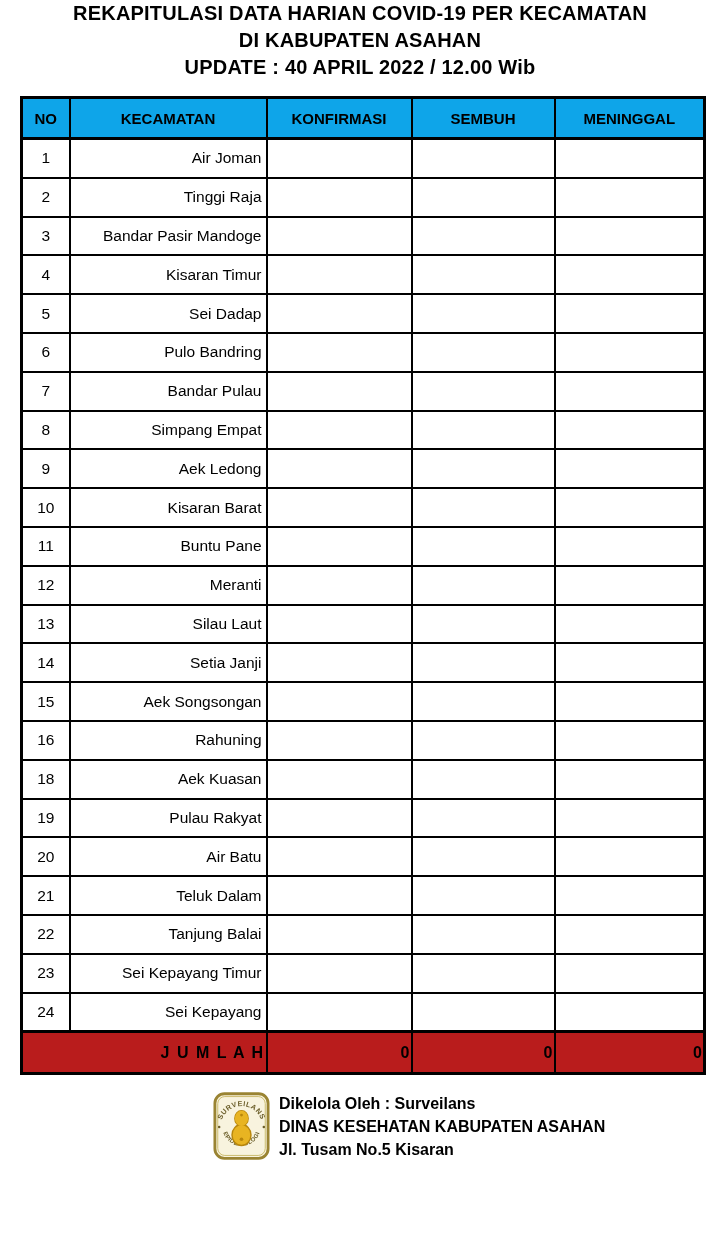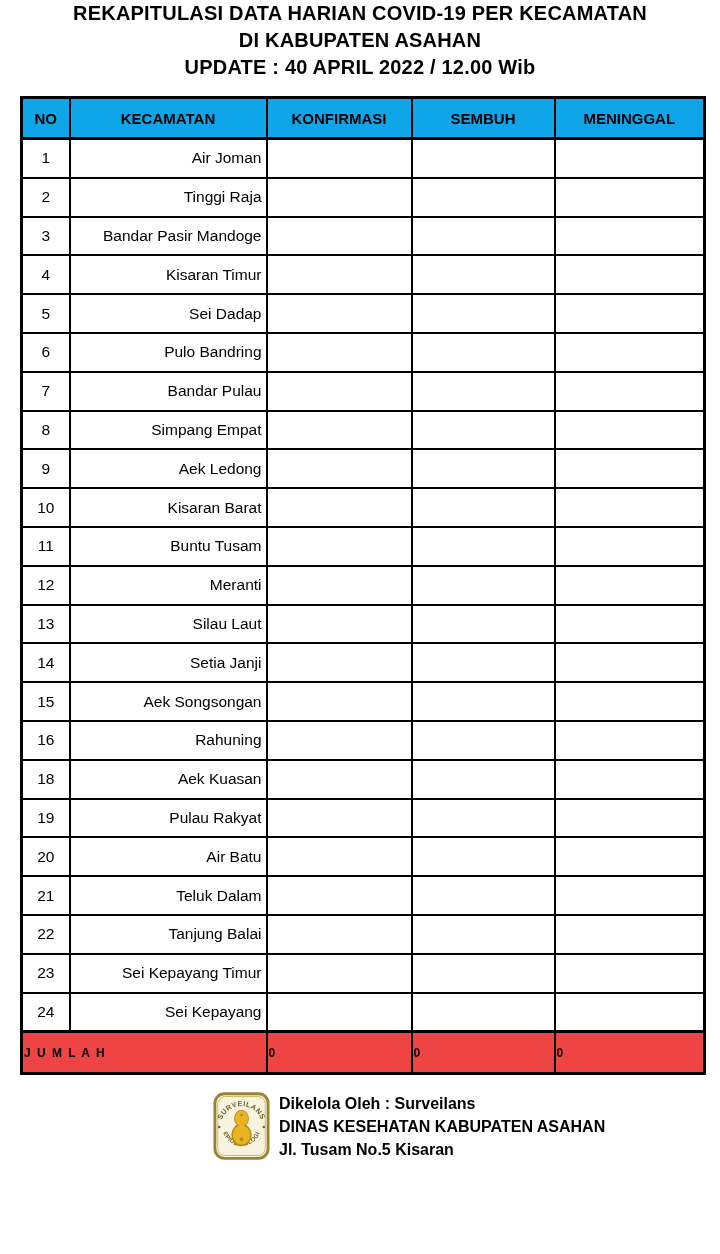--- a/index.html
+++ b/index.html
@@ -40,25 +40,25 @@
     border-bottom: 3px solid #000;
   }
   table.covid tbody td {
     height: 36.8px;
     font-size: 15.5px;
     padding: 0 4px;
   }
   table.covid tbody td.num { text-align: center; }
   table.covid tbody td.name { text-align: right; padding-left: 6px; }
   table.covid tfoot td {
-    background: #ef4444;
+    background: #b91c1c;
     font-weight: bold;
-    font-size: 12px;
+    font-size: 16px;
     height: 37px;
-    text-align: left;
+    text-align: right;
     border-top: 3px solid #000;
   }
   table.covid tfoot td.jumlah-label { letter-spacing: 1.5px; }
 
   .footer {
     display: flex;
     align-items: center;
     gap: 9px;
     margin-top: 16px;
     padding-left: 213px;
@@ -165,21 +165,21 @@
         </tr>
         <tr>
           <td class="num">10</td>
           <td class="name">Kisaran Barat</td>
           <td class="num"></td>
           <td class="num"></td>
           <td class="num"></td>
         </tr>
         <tr>
           <td class="num">11</td>
-          <td class="name">Buntu Tusam</td>
+          <td class="name">Buntu Pane</td>
           <td class="num"></td>
           <td class="num"></td>
           <td class="num"></td>
         </tr>
         <tr>
           <td class="num">12</td>
           <td class="name">Meranti</td>
           <td class="num"></td>
           <td class="num"></td>
           <td class="num"></td>

